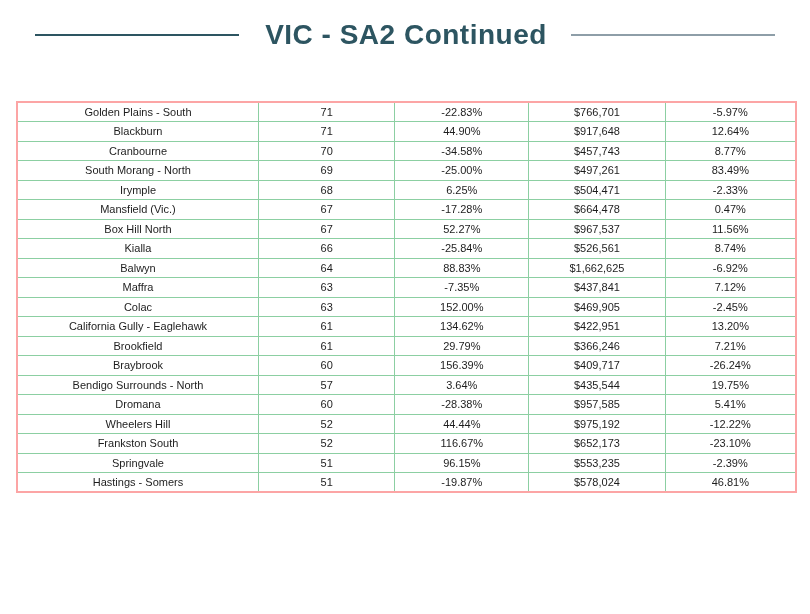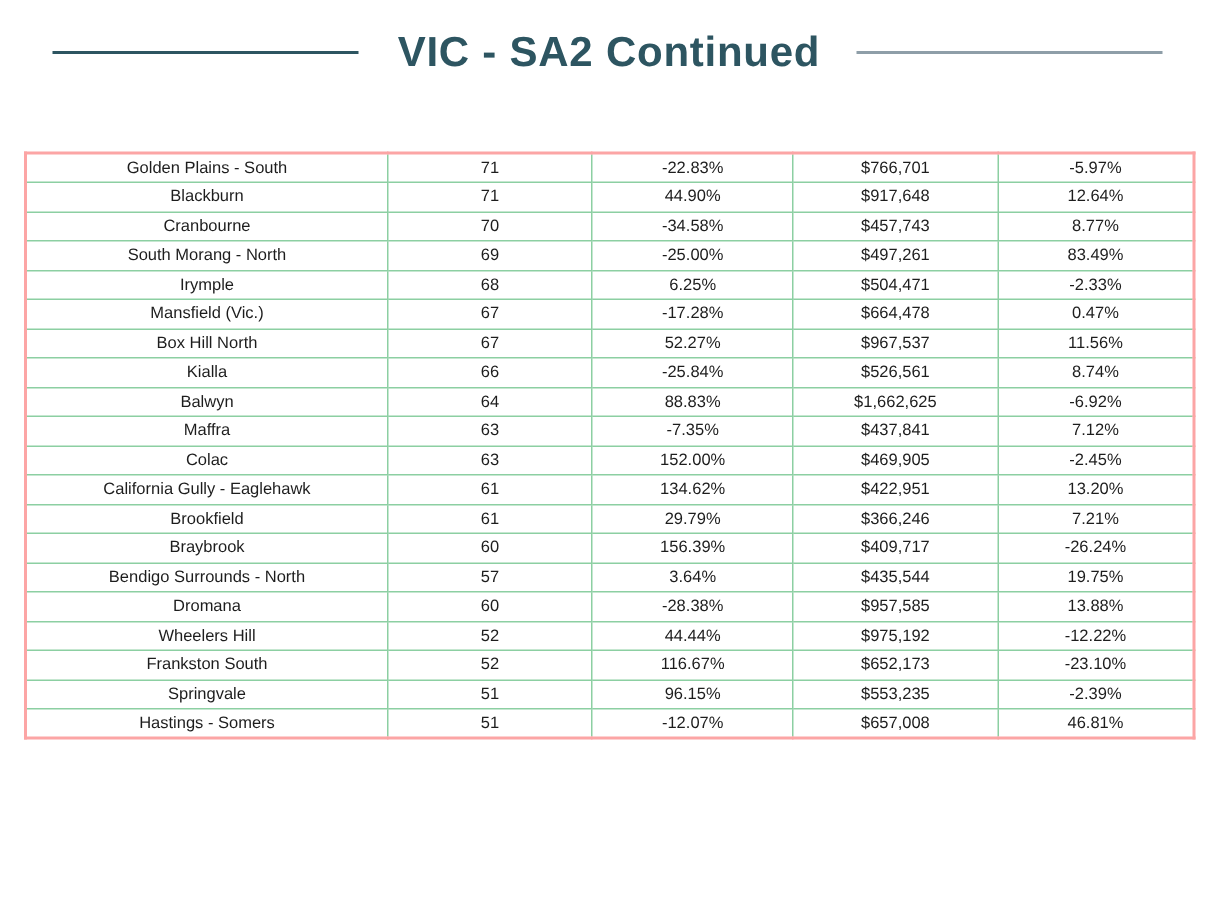--- a/index.html
+++ b/index.html
@@ -197,21 +197,21 @@
           <td>57</td>
           <td>3.64%</td>
           <td>$435,544</td>
           <td>19.75%</td>
         </tr>
         <tr>
           <td>Dromana</td>
           <td>60</td>
           <td>-28.38%</td>
           <td>$957,585</td>
-          <td>13.88%</td>
+          <td>5.41%</td>
         </tr>
         <tr>
           <td>Wheelers Hill</td>
           <td>52</td>
           <td>44.44%</td>
           <td>$975,192</td>
           <td>-12.22%</td>
         </tr>
         <tr>
           <td>Frankston South</td>
@@ -223,20 +223,20 @@
         <tr>
           <td>Springvale</td>
           <td>51</td>
           <td>96.15%</td>
           <td>$553,235</td>
           <td>-2.39%</td>
         </tr>
         <tr>
           <td>Hastings - Somers</td>
           <td>51</td>
-          <td>-12.07%</td>
-          <td>$657,008</td>
+          <td>-19.87%</td>
+          <td>$578,024</td>
           <td>46.81%</td>
         </tr>
       </tbody>
   </table>
 
 </div>
 
 </body></html>

